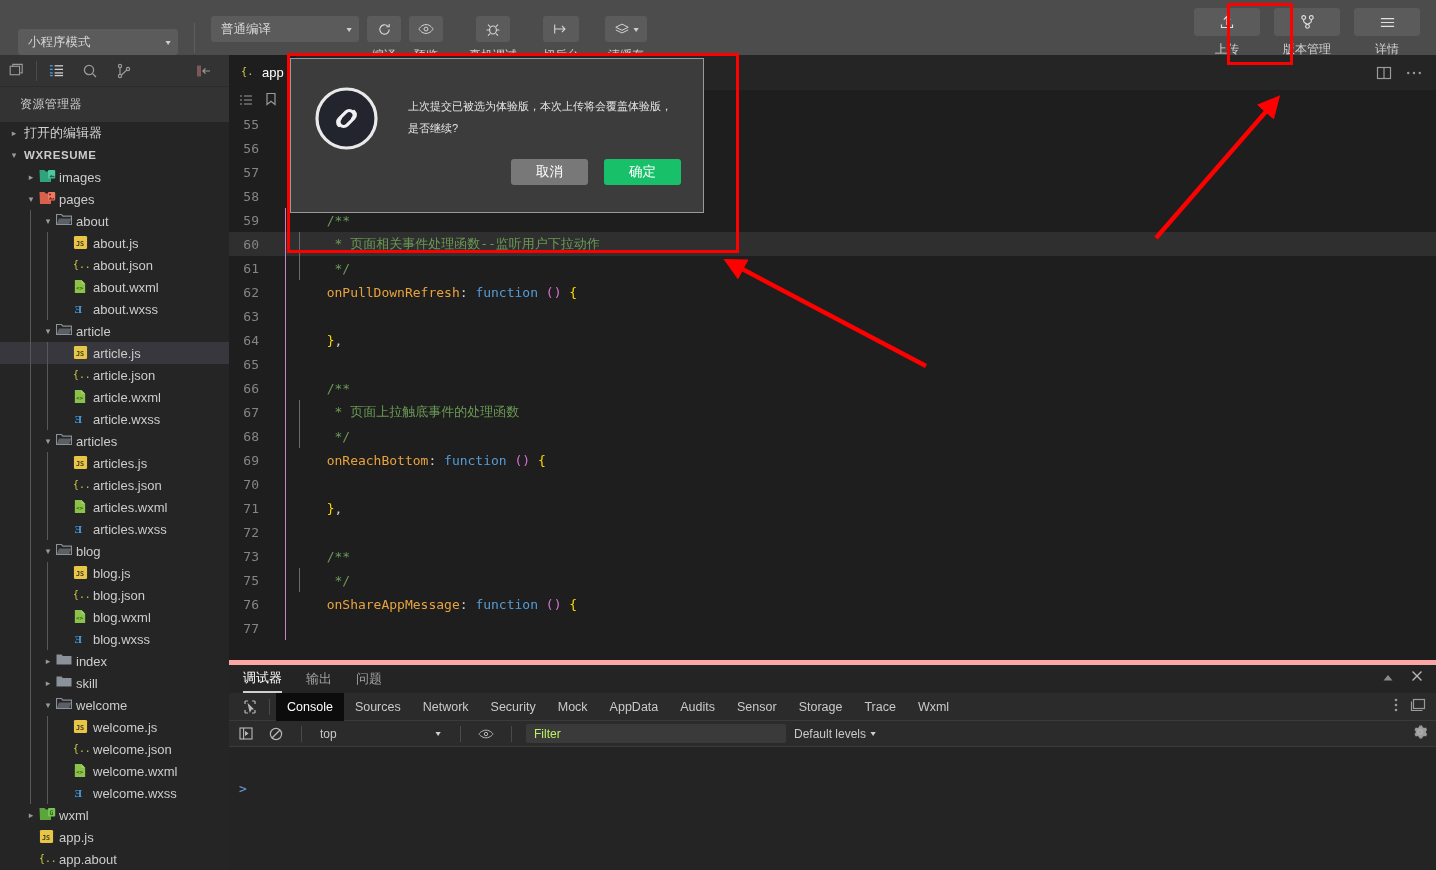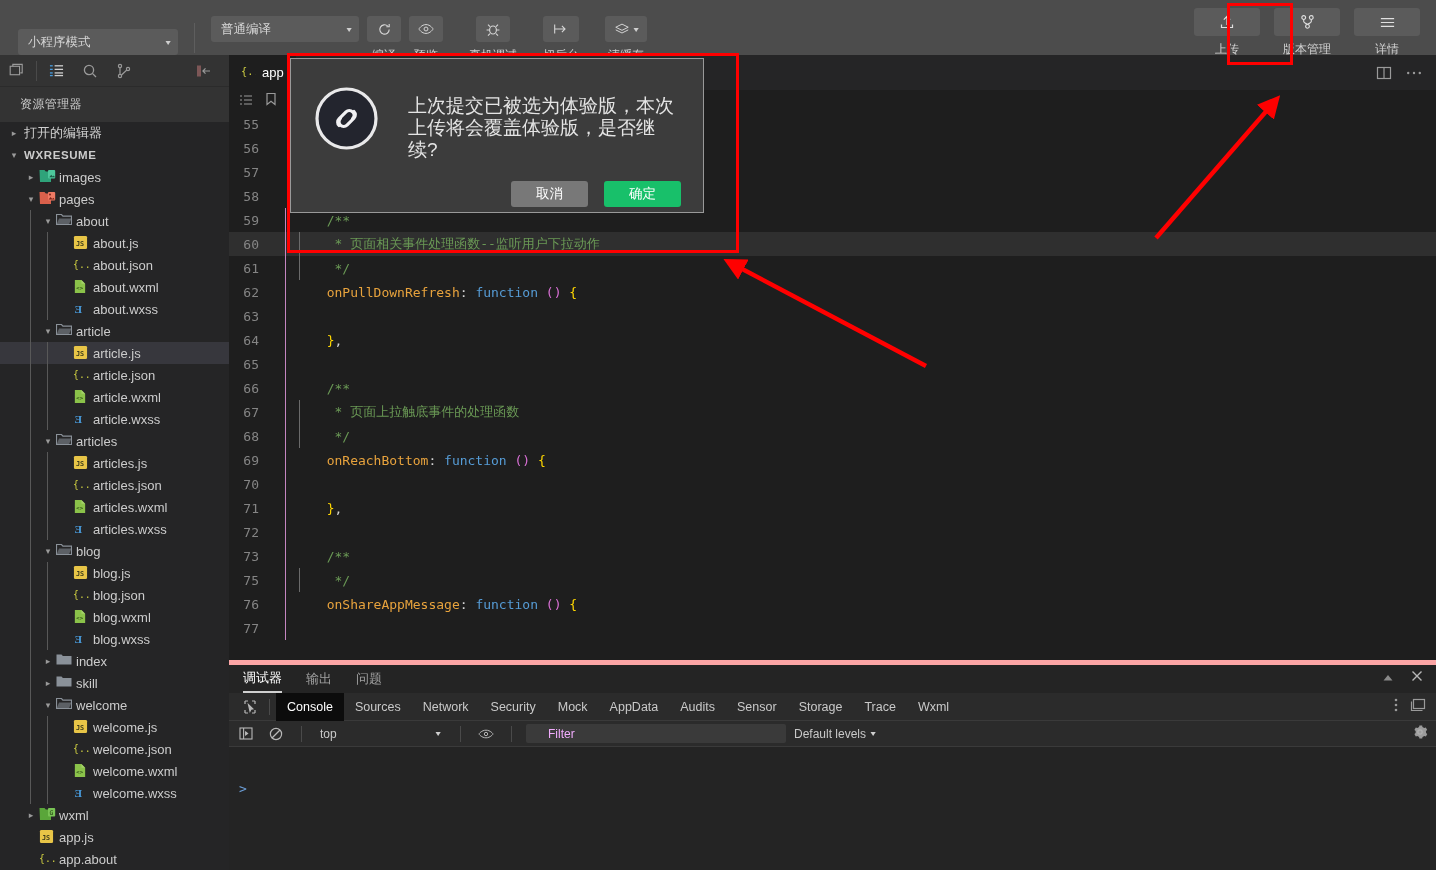--- a/index.html
+++ b/index.html
@@ -146,38 +146,38 @@
     height: 26px; background: #2b2b2b; display: flex; align-items: center;
     padding-left: 6px; gap: 8px; border-bottom: 1px solid #3a3a3a; position: relative;
   }
   .fbtn { width: 22px; height: 22px; display: flex; align-items: center; justify-content: center; cursor: pointer; }
   .ctx-sel {
     width: 130px; height: 20px; display: flex; align-items: center; justify-content: space-between;
     color: #c9c9c9; font-size: 12px; padding: 0 6px 0 4px; cursor: pointer;
   }
   .filter-box {
     width: 260px; height: 19px; background: #3a3a3a; border-radius: 2px;
-    display: flex; align-items: center; padding: 0 22px; color: #f0abfc; font-size: 12px;
+    display: flex; align-items: center; padding: 0 8px; color: #bef264; font-size: 12px;
     cursor: text;
   }
   .levels { color: #c9c9c9; font-size: 12px; display: flex; align-items: center; gap: 5px; cursor: pointer; }
   .ck-gear { position: absolute; right: 8px; cursor: pointer; }
 
   .console-body { position: absolute; left: 0; top: 110px; right: 0; bottom: 0; background: #242424; }
   .prompt { padding: 6px 10px; color: #6d9fd8; font-size: 13px;
             font-family: "DejaVu Sans Mono", monospace; }
   .modal {
     position: absolute; left: 290px; top: 58px; width: 414px; height: 155px;
     background: #3c3c3c; border: 1px solid #999999;
     display: flex; align-items: flex-start; padding: 24px 22px 0 24px;
     pointer-events: auto;
   }
   .m-logo { width: 63px; height: 63px; flex: 0 0 63px; margin-top: 4px; }
   .m-body { margin-left: 30px; flex: 1; padding-top: 12px; }
-  .m-text { color: #e4e4e4; font-size: 19px; line-height: 22px; }
+  .m-text { color: #e4e4e4; font-size: 11px; line-height: 22px; }
   .m-btns { display: flex; justify-content: flex-end; gap: 16px; margin-top: 20px; }
   .m-btn {
     width: 77px; height: 26px; border-radius: 3px; display: flex;
     align-items: center; justify-content: center; font-size: 13.5px; cursor: pointer;
     color: #ffffff;
   }
   .m-cancel { background: #787878; }
   .m-ok { background: #18c06a; }
 
   

